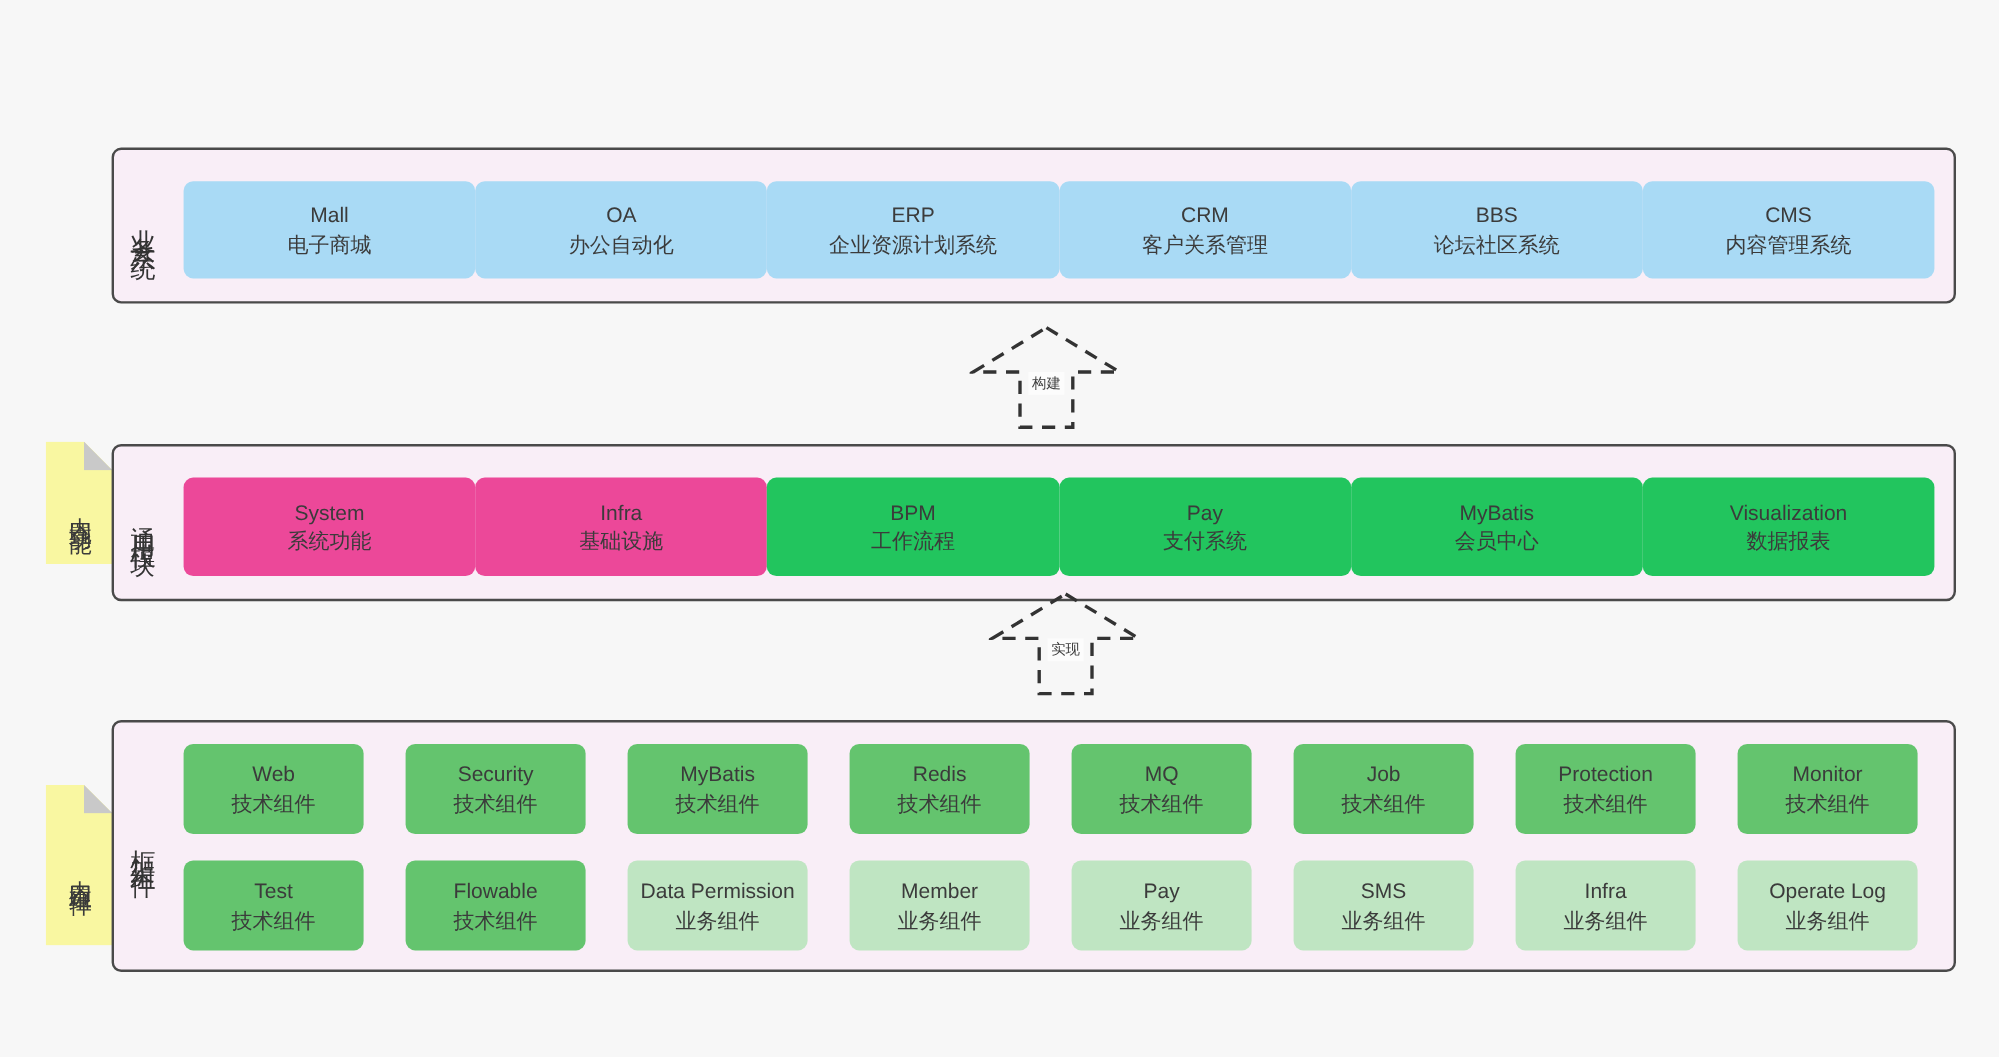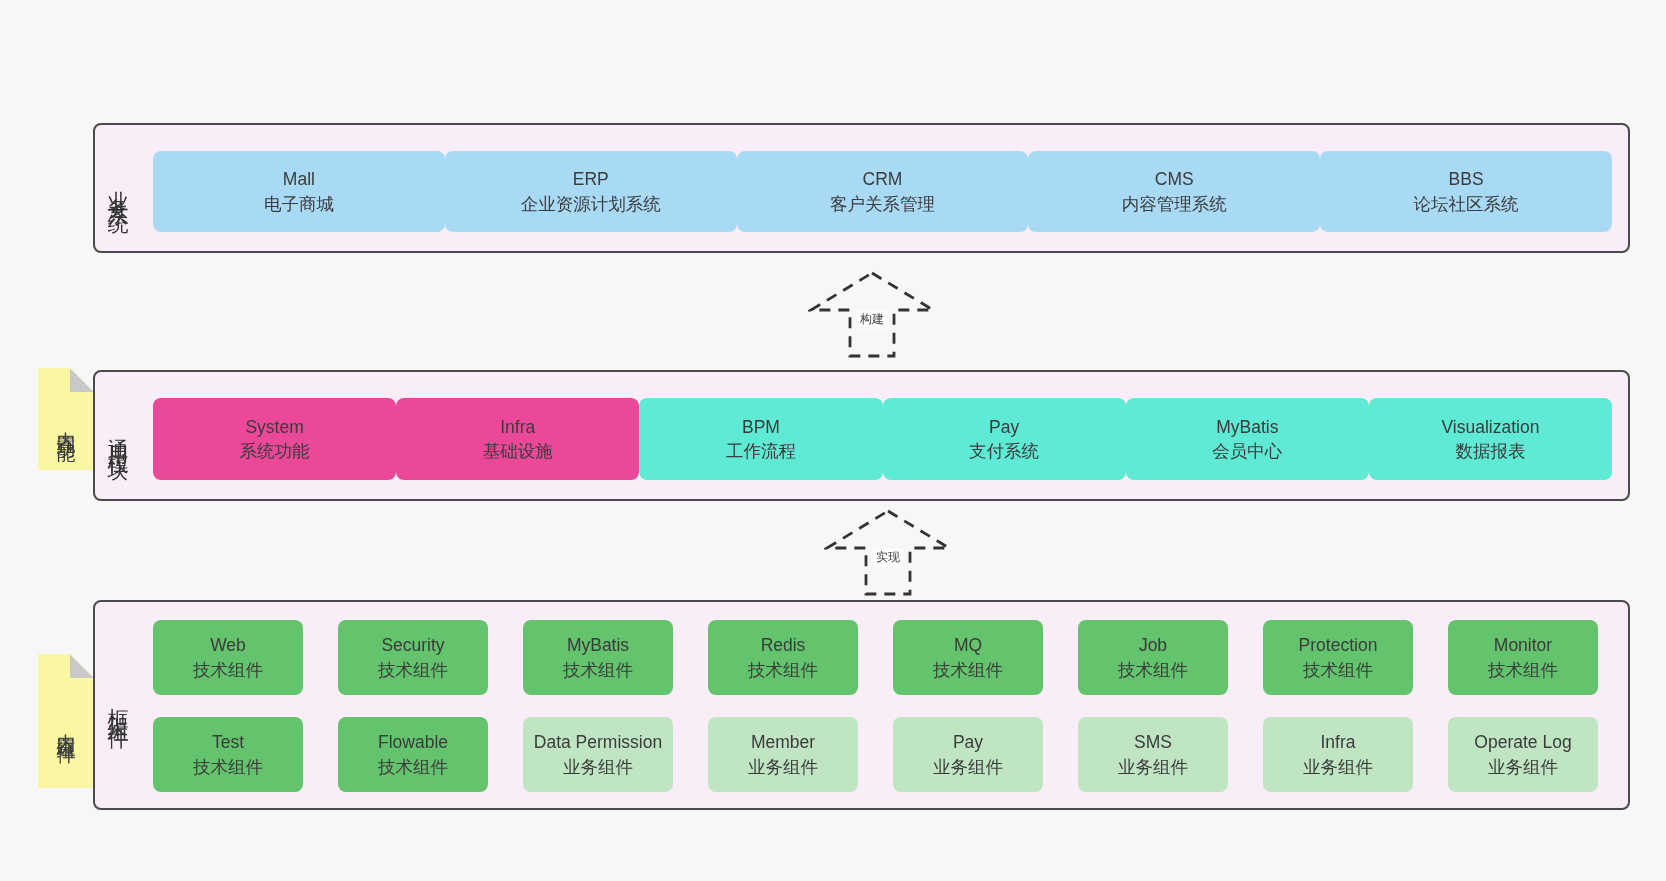--- a/index.html
+++ b/index.html
@@ -73,21 +73,21 @@
     justify-content: center;
     text-align: center;
     font-size: 17.5px;
     line-height: 1.38;
     color: #3b3b3b;
     padding: 2px 6px;
     box-sizing: border-box;
   }
   .blue       { background: #a9daf5; }
   .red        { background: #ec4899; }
-  .pink       { background: #5eead4; }
+  .pink       { background: #22c55e; }
   .green      { background: #64c46e; }
   .lightgreen { background: #bfe5c2; }
 
   .tab {
     position: absolute;
     left: 38px;
     width: 56px;
     background: #f9f7a1;
     z-index: 0;
     clip-path: polygon(0 0, calc(100% - 24px) 0, 100% 24px, 100% 100%, 0 100%);
@@ -116,21 +116,21 @@
     white-space: nowrap;
   }
 
   .arrow {
     position: absolute;
     width: 128px;
     height: 90px;
     z-index: 2;
   }
   .arrow-build     { left: 808px; top: 270px; }
-  .arrow-implement { left: 824px; top: 508px; }
+  .arrow-implement { left: 824px; top: 492px; }
   .arrow svg { display: block; }
   .arrow .alabel {
     position: absolute;
     left: 50%;
     top: 40px;
     transform: translateX(-50%);
     font-size: 12px;
     color: #3f3f3f;
     background: #fcfcfc;
     padding: 1px 3px;
@@ -141,34 +141,38 @@
 <body>
 
 <div class="panel panel-business">
   <div class="vlabel">业务系统</div>
   <div class="boxes">
     <div class="box blue">
       <div>Mall</div>
       <div>电子商城</div>
     </div>
     <div class="box blue">
+      <div>OA</div>
+      <div>办公自动化</div>
+    </div>
+    <div class="box blue">
       <div>ERP</div>
       <div>企业资源计划系统</div>
     </div>
     <div class="box blue">
       <div>CRM</div>
       <div>客户关系管理</div>
     </div>
     <div class="box blue">
+      <div>BBS</div>
+      <div>论坛社区系统</div>
+    </div>
+    <div class="box blue">
       <div>CMS</div>
       <div>内容管理系统</div>
-    </div>
-    <div class="box blue">
-      <div>BBS</div>
-      <div>论坛社区系统</div>
     </div>
   </div>
 </div>
 
 <div class="arrow arrow-build">
   <svg width="128" height="90" viewBox="0 0 128 90">
     <path d="M64,3 L125,40 L86,40 L86,86 L42,86 L42,40 L3,40 Z" fill="none" stroke="#333" stroke-width="2.8" stroke-dasharray="11 8"></path>
   </svg>
   <span class="alabel">构建</span>
 </div>

